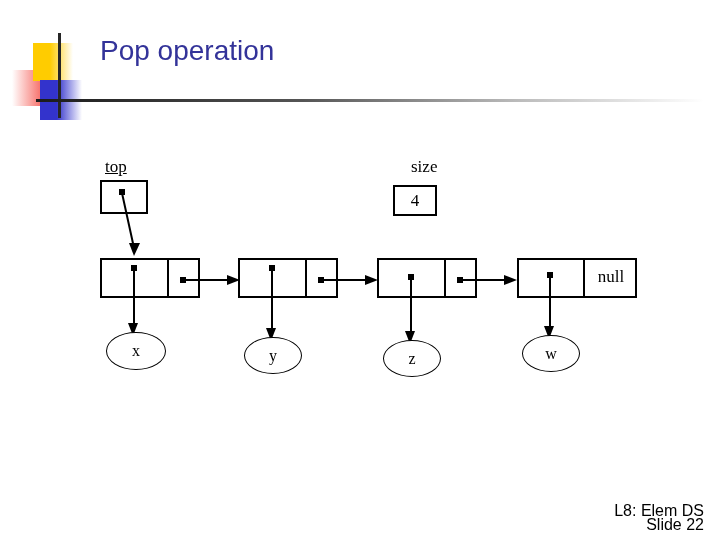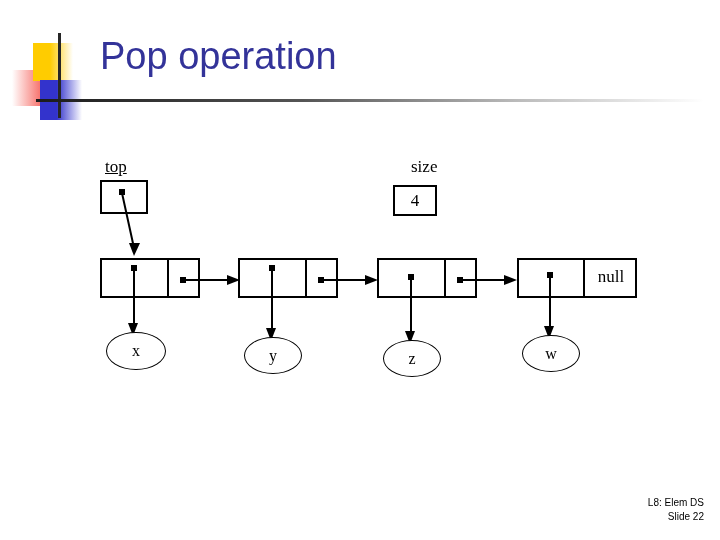--- a/index.html
+++ b/index.html
@@ -45,21 +45,21 @@
     position: absolute;
     left: 36px; top: 99px;
     width: 50px; height: 3px;
     background: #262626;
   }
 
   
   .title {
     position: absolute;
     left: 100px; top: 35px;
-    font-size: 38px;
+    font-size: 28px;
     color: #333399;
     letter-spacing: 0px;
     white-space: nowrap;
   }
 
   
   .rule {
     position: absolute;
     left: 36px; top: 99px;
     width: 668px; height: 3px;
@@ -121,23 +121,23 @@
     color: #000000;
   }
   .arrow-svg {
     position: absolute;
     overflow: visible;
   }
 
   
   .footer {
     position: absolute;
-    right: 16px; bottom: 16px;
+    right: 16px; bottom: 8px;
     text-align: right;
-    font-size: 10px;
+    font-size: 16px;
     color: #000000;
     line-height: 14px;
   }
 </style>
 </head>
 <body>
 
 <div id="slide">
 
   <div class="logo-red"></div>

